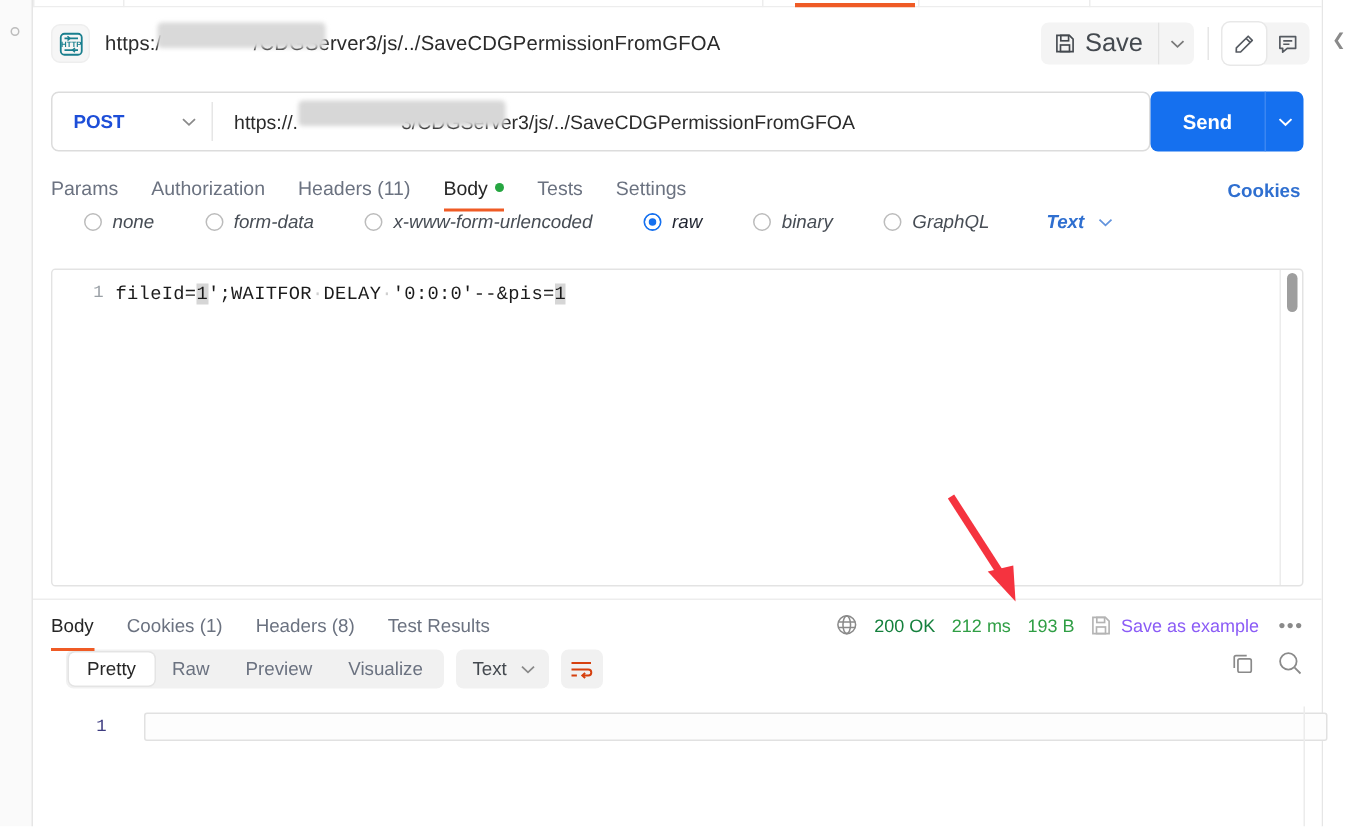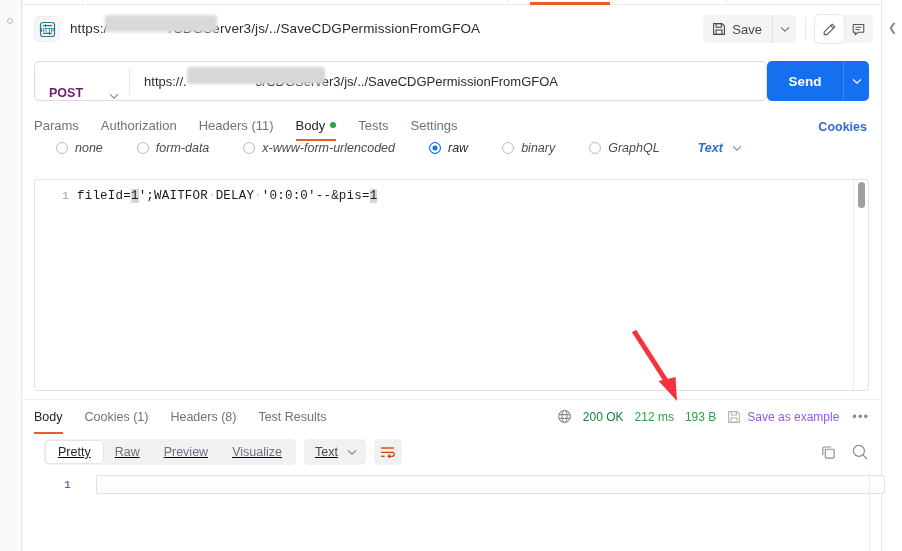--- a/index.html
+++ b/index.html
@@ -111,21 +111,21 @@
   .save-group {
     display: flex; align-items: center;
     height: 28px;
     background: #f4f4f4;
     border-radius: 5px;
     flex: none;
   }
   .save-btn {
     display: flex; align-items: center; gap: 6px;
     height: 28px; padding: 0 10px 0 9px;
-    font-size: 13px; color: #44494f;
+    font-size: 17px; color: #44494f;
     border-radius: 5px 0 0 5px;
     cursor: pointer;
   }
   .save-caret {
     width: 24px; height: 28px;
     display: flex; align-items: center; justify-content: center;
     border-left: 1px solid #e3e3e3;
     border-radius: 0 5px 5px 0;
     cursor: pointer;
   }
@@ -159,24 +159,24 @@
   .url-box {
     flex: 1 1 auto;
     display: flex; align-items: stretch;
     height: 40px;
     border: 1px solid #dcdcdc;
     border-radius: 5px;
     background: #ffffff;
     overflow: hidden;
   }
   .method {
-    display: flex; align-items: flex-end; gap: 26px;
+    display: flex; align-items: center; gap: 38px;
     padding: 0 10px 0 14px;
     font-size: 12.5px; font-weight: bold;
-    color: #701a75;
+    color: #1d4ed8;
     cursor: pointer;
     white-space: nowrap;
   }
   .method .mcaret { color: #8a8a8a; font-weight: normal; font-size: 12px; }
   .url-divider { width: 1px; background: #e6e6e6; margin: 6px 0; }
   .url-input {
     flex: 1 1 auto;
     display: flex; align-items: center;
     padding: 0 14px;
     font-size: 13px; color: #2b2b2b;
@@ -393,24 +393,23 @@
     color: #8b5cf6; font-size: 12px;
     cursor: pointer;
   }
   .ellipsis-btn {
     color: #8a8a8a; font-size: 13px; letter-spacing: 1px;
     cursor: pointer; padding-left: 2px;
   }
 
   
   .resp-toolbar {
-    display: flex; align-items: center;
+    display: flex; align-items: flex-start;
     height: 38px;
     padding: 0 12px 0 22px;
-    text-decoration: underline;
   }
   .seg {
     display: flex; align-items: center;
     height: 26px;
     background: #f1f1f1;
     border-radius: 5px;
     padding: 2px;
     flex: none;
   }
   .seg-item {

